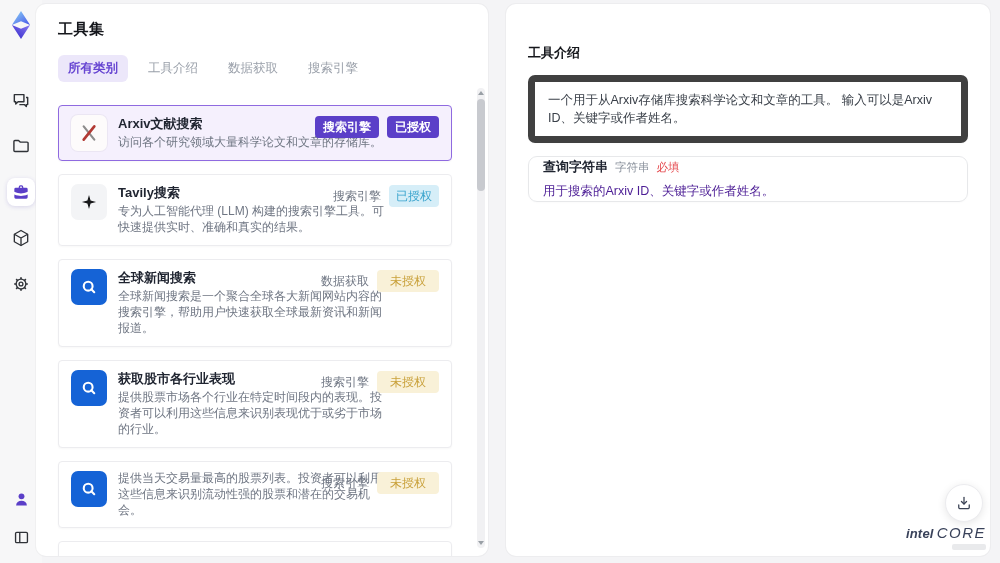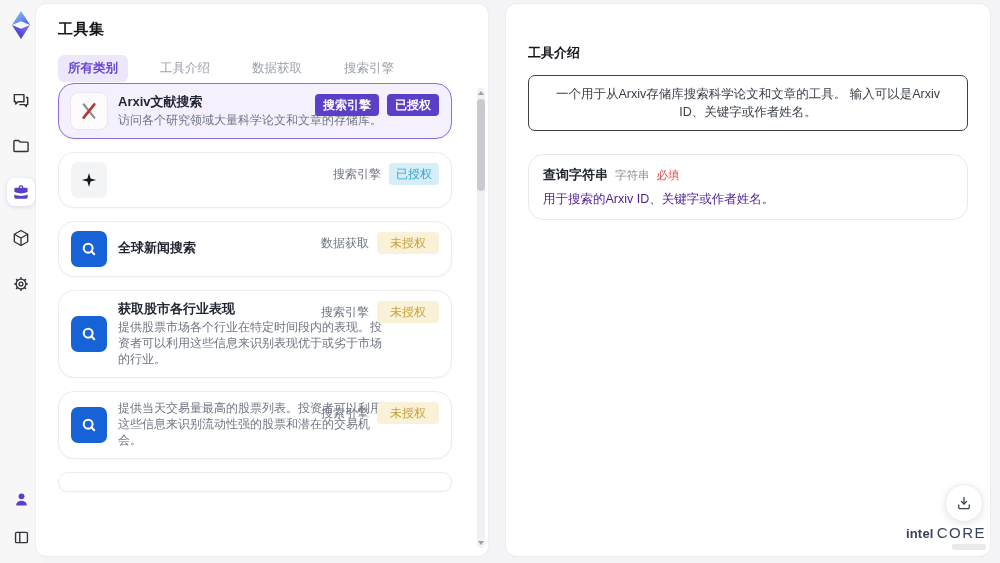--- a/index.html
+++ b/index.html
@@ -26,30 +26,30 @@
   .rail-bottom { margin-top:auto; margin-bottom:12px; display:flex; flex-direction:column; gap:10px; align-items:center; }
 
   
   .panel { position:absolute; top:4px; bottom:7px; background:#fff; border-radius:10px; box-shadow:0 0 0 1px rgba(20,20,40,.03); }
   .left-panel  { left:36px;  width:452px; overflow:hidden; }
   .right-panel { left:506px; width:484px; overflow:hidden; }
 
   
   .lp-inner { padding:16px 22px 0 22px; height:100%; position:relative; }
   .lp-title { font-size:15px; font-weight:bold; letter-spacing:.5px; margin-bottom:16px; }
-  .tabs { display:flex; gap:22px; margin-bottom:1px; }
+  .tabs { display:flex; gap:10px; margin-bottom:23px; }
   .tab {
     font-size:12.5px; color:#9aa0aa; padding:5px 10px; border-radius:6px; cursor:pointer; white-space:nowrap;
   }
   .tab.active { background:#ece7fa; color:#6746d2; font-weight:bold; }
 
   .tool-list { position:relative; padding-right:14px; }
   .tool-card {
-    position:relative; display:flex; gap:11px; align-items:center;
-    border:1px solid #ececef; border-radius:16px; background:#fff;
+    position:relative; display:flex; gap:11px; align-items:flex-start;
+    border:1px solid #ececef; border-radius:4px; background:#fff;
     padding:9px 12px; margin-bottom:13px; cursor:pointer;
     box-shadow:0 1px 2px rgba(0,0,0,.03);
   }
   .tool-card.selected { background:#f5f0fd; border:1.5px solid #8f6ae0; }
   .tool-icon {
     flex:0 0 36px; width:36px; height:36px; border-radius:7px;
     display:flex; align-items:center; justify-content:center;
   }
   .ti-white { background:#fdfbfb; box-shadow:0 0 0 1px rgba(0,0,0,.04); }
   .ti-gray  { background:#f3f4f6; }
@@ -69,43 +69,42 @@
   .sb-arrow { position:absolute; left:1px; width:0; height:0; border-left:3px solid transparent; border-right:3px solid transparent; }
   .sb-up   { top:3px;    border-bottom:4px solid #9aa0a6; }
   .sb-down { bottom:3px; border-top:4px solid #9aa0a6; }
   .sb-thumb { position:absolute; top:11px; left:0; width:8px; height:92px; background:#c8cacf; border-radius:4px; }
 
   
   .rp-inner { padding:18px 22px; }
   .rp-title { font-size:15px; font-weight:bold; letter-spacing:.5px; }
   .rp-sub   { font-size:13px; font-weight:bold; margin-top:22px; }
   .intro-box {
-    margin-top:13px; border:1px solid #404040; border-radius:7px;
+    margin-top:13px; border:7px solid #404040; border-radius:7px;
     padding:9px 13px; font-size:12.5px; color:#3a4049; line-height:1.45;
     box-shadow:0 1px 2px rgba(0,0,0,.02);
-    text-align:center;
   }
   .param-box {
-    margin-top:23px; border:1px solid #e7e8ea; border-radius:16px;
-    padding:11px 14px; box-shadow:0 1px 2px rgba(0,0,0,.02);
+    margin-top:13px; border:1px solid #e7e8ea; border-radius:9px;
+    padding:1px 14px; box-shadow:0 1px 2px rgba(0,0,0,.02);
   }
   .param-head { display:flex; align-items:baseline; gap:7px; }
   .param-name { font-size:13px; font-weight:bold; color:#1f2430; }
   .param-type { font-size:11.5px; color:#8a919c; }
   .param-req  { font-size:11.5px; color:#e5484d; }
   .param-desc { margin-top:7px; font-size:12.5px; color:#4c1d95; }
 
   
   .fab {
     position:absolute; right:17px; top:484px; width:38px; height:38px; border-radius:50%;
     background:#fff; border:1px solid #ececef; box-shadow:0 2px 8px rgba(0,0,0,.10);
     display:flex; align-items:center; justify-content:center; cursor:pointer;
   }
   .intel { position:absolute; right:14px; top:524px; text-align:right; color:#39425a; }
-  .intel-row { display:flex; align-items:baseline; gap:3px; justify-content:flex-start; }
+  .intel-row { display:flex; align-items:baseline; gap:3px; justify-content:flex-start;font-style:italic; }
   .intel-left  { font-size:13px; font-weight:bold; letter-spacing:.2px; }
   .intel-right { font-size:15px; letter-spacing:1.5px; text-transform:uppercase; font-weight:400; }
   .intel-sub { margin-top:3px; margin-left:auto; width:34px; height:6px; border-radius:2px; background:#e9eaec; }
 </style>
 </head>
 <body>
 
 <div class="rail">
   <div class="logo">
     <svg width="30" height="34" viewBox="0 0 28 30">
@@ -201,35 +200,40 @@
           <span class="badge solid">已授权</span>
         </div>
       </div>
 
       <div class="tool-card">
         <div class="tool-icon ti-gray">
           <svg width="20" height="20" viewBox="0 0 24 24">
             <path d="M12 3.5 L13.9 10.1 L20.5 12 L13.9 13.9 L12 20.5 L10.1 13.9 L3.5 12 L10.1 10.1 Z" fill="#17181a"></path>
           </svg>
         </div>
+        <div class="tool-text">
+          <div class="tool-name">Tavily搜索</div>
+          <div class="tool-desc">专为人工智能代理 (LLM) 构建的搜索引擎工具。可快速提供实时、准确和真实的结果。</div>
+        </div>
         <div class="badges">
           <span class="badge cat-plain">搜索引擎</span>
           <span class="badge auth-ok">已授权</span>
         </div>
       </div>
 
       <div class="tool-card">
         <div class="tool-icon ti-blue">
           <svg width="20" height="20" viewBox="0 0 24 24" fill="none" stroke="#fff" stroke-width="2.5" stroke-linecap="round">
             <circle cx="11" cy="11" r="5.3"></circle>
             <path d="M14.8 14.8 L18.3 18.3"></path>
           </svg>
         </div>
         <div class="tool-text">
           <div class="tool-name">全球新闻搜索</div>
+          <div class="tool-desc">全球新闻搜索是一个聚合全球各大新闻网站内容的搜索引擎，帮助用户快速获取全球最新资讯和新闻报道。</div>
         </div>
         <div class="badges">
           <span class="badge cat-plain">数据获取</span>
           <span class="badge auth-no">未授权</span>
         </div>
       </div>
 
       <div class="tool-card">
         <div class="tool-icon ti-blue">
           <svg width="20" height="20" viewBox="0 0 24 24" fill="none" stroke="#fff" stroke-width="2.5" stroke-linecap="round">

